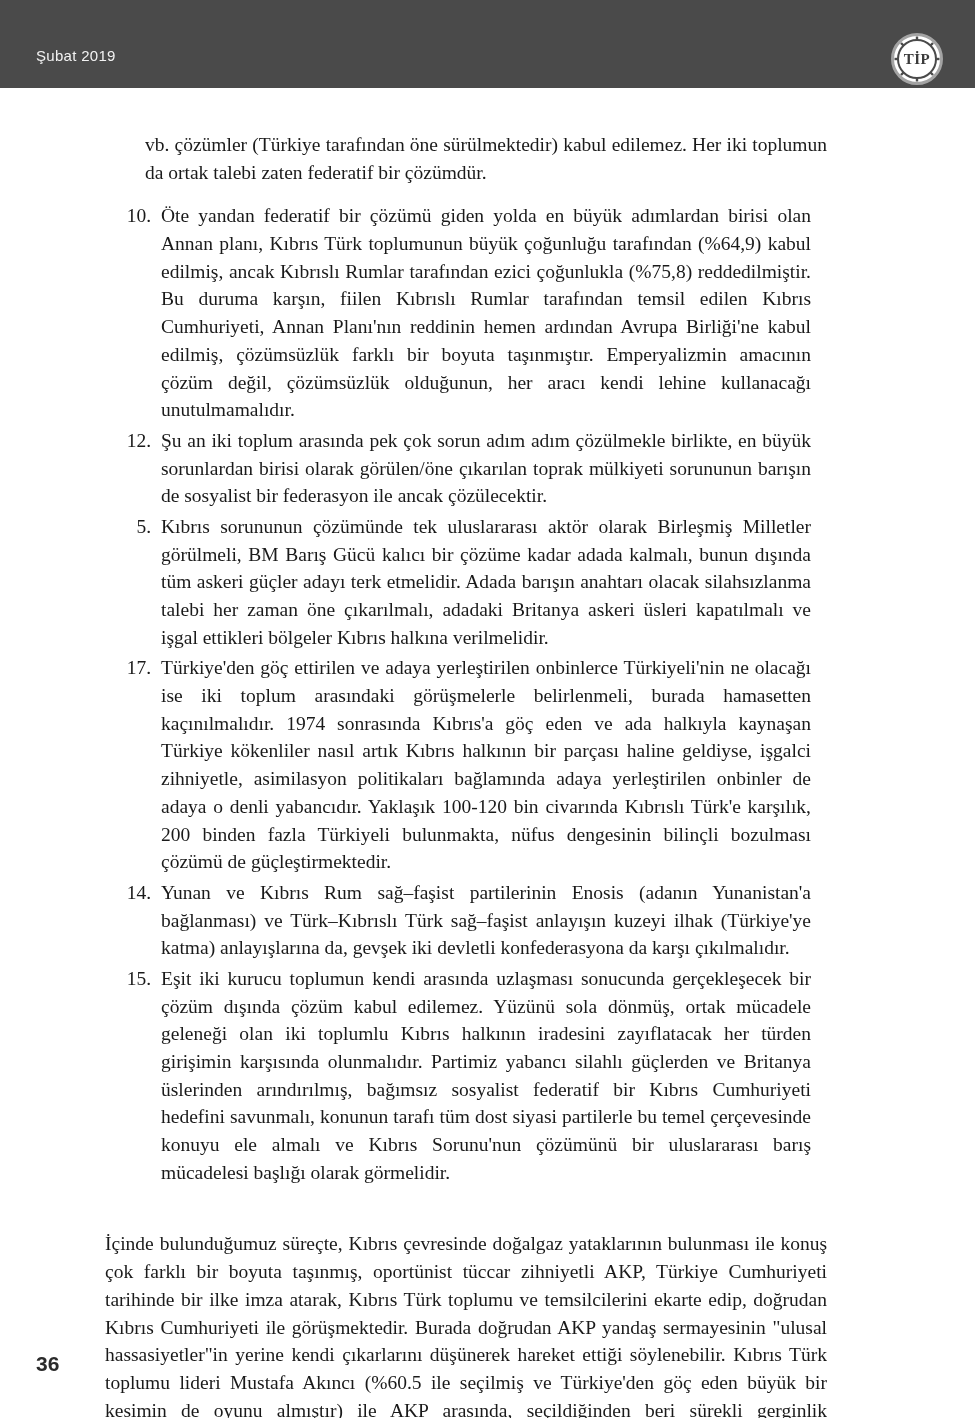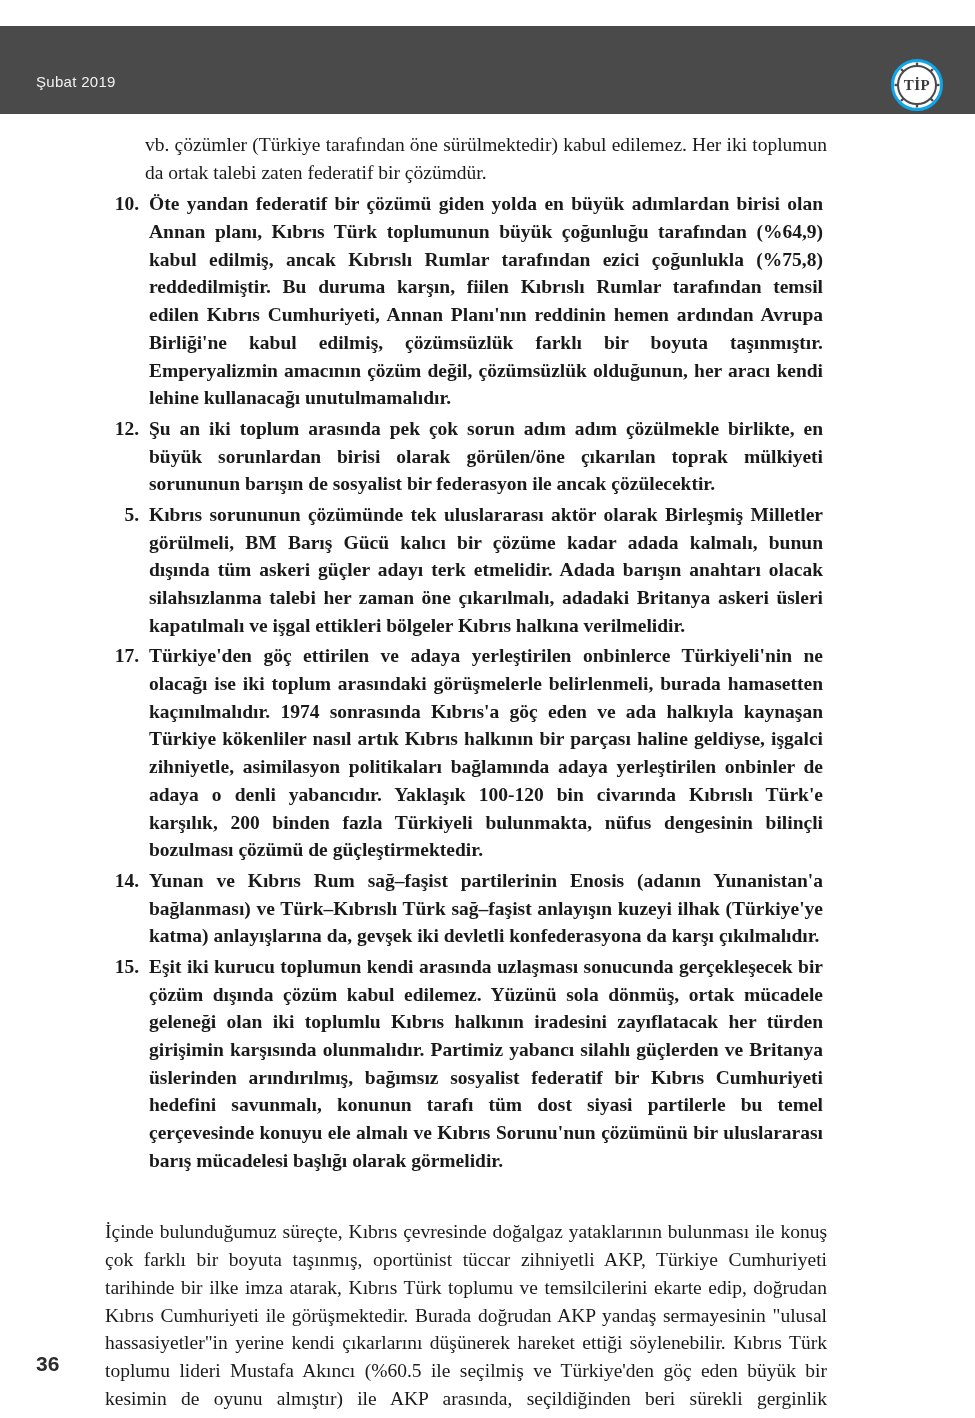--- a/index.html
+++ b/index.html
@@ -17,21 +17,20 @@
   }
 
   
   .header-bar {
     position: absolute;
     top: 0; left: 0;
     width: 975px;
     height: 88px;
     background: #4a4a4a;
     color: #ffffff;
-    margin-top: 26px;
   }
   .header-bar .issue-date {
     position: absolute;
     left: 36px;
     top: 47px;
     font-family: "Liberation Sans", sans-serif;
     font-size: 15px;
     letter-spacing: 0.3px;
     color: #f2f2f2;
   }
@@ -54,21 +53,21 @@
   }
   .header-bar .logo-circle {
     position: absolute;
     right: 32px;
     top: 33px;
     width: 52px;
     height: 52px;
     border-radius: 50%;
     background: #ffffff;
     color: #3a3a3a;
-    border: 3px solid #0ea5e9;
+    border: 3px solid #a3a3a3;
     box-sizing: border-box;
   }
   .logo-inner {
     position: absolute;
     left: 3px; top: 3px;
     width: 40px; height: 40px;
     border-radius: 50%;
     border: 2px solid #4a4a4a;
     box-sizing: border-box;
     display: flex;
@@ -104,23 +103,22 @@
   }
 
   .lead-para {
     margin: 11px 0 3px 0;
     padding-left: 40px;
     text-indent: 0;
   }
 
   ol.numbered {
     list-style: none;
-    margin: 4px;
+    margin: 16px;
     padding: 0;
-    font-weight: bold;
   }
   ol.numbered > li {
     position: relative;
     padding-left: 40px;
     margin-bottom: 3px;
   }
   ol.numbered > li .num {
     position: absolute;
     left: 0;
     top: 0;

